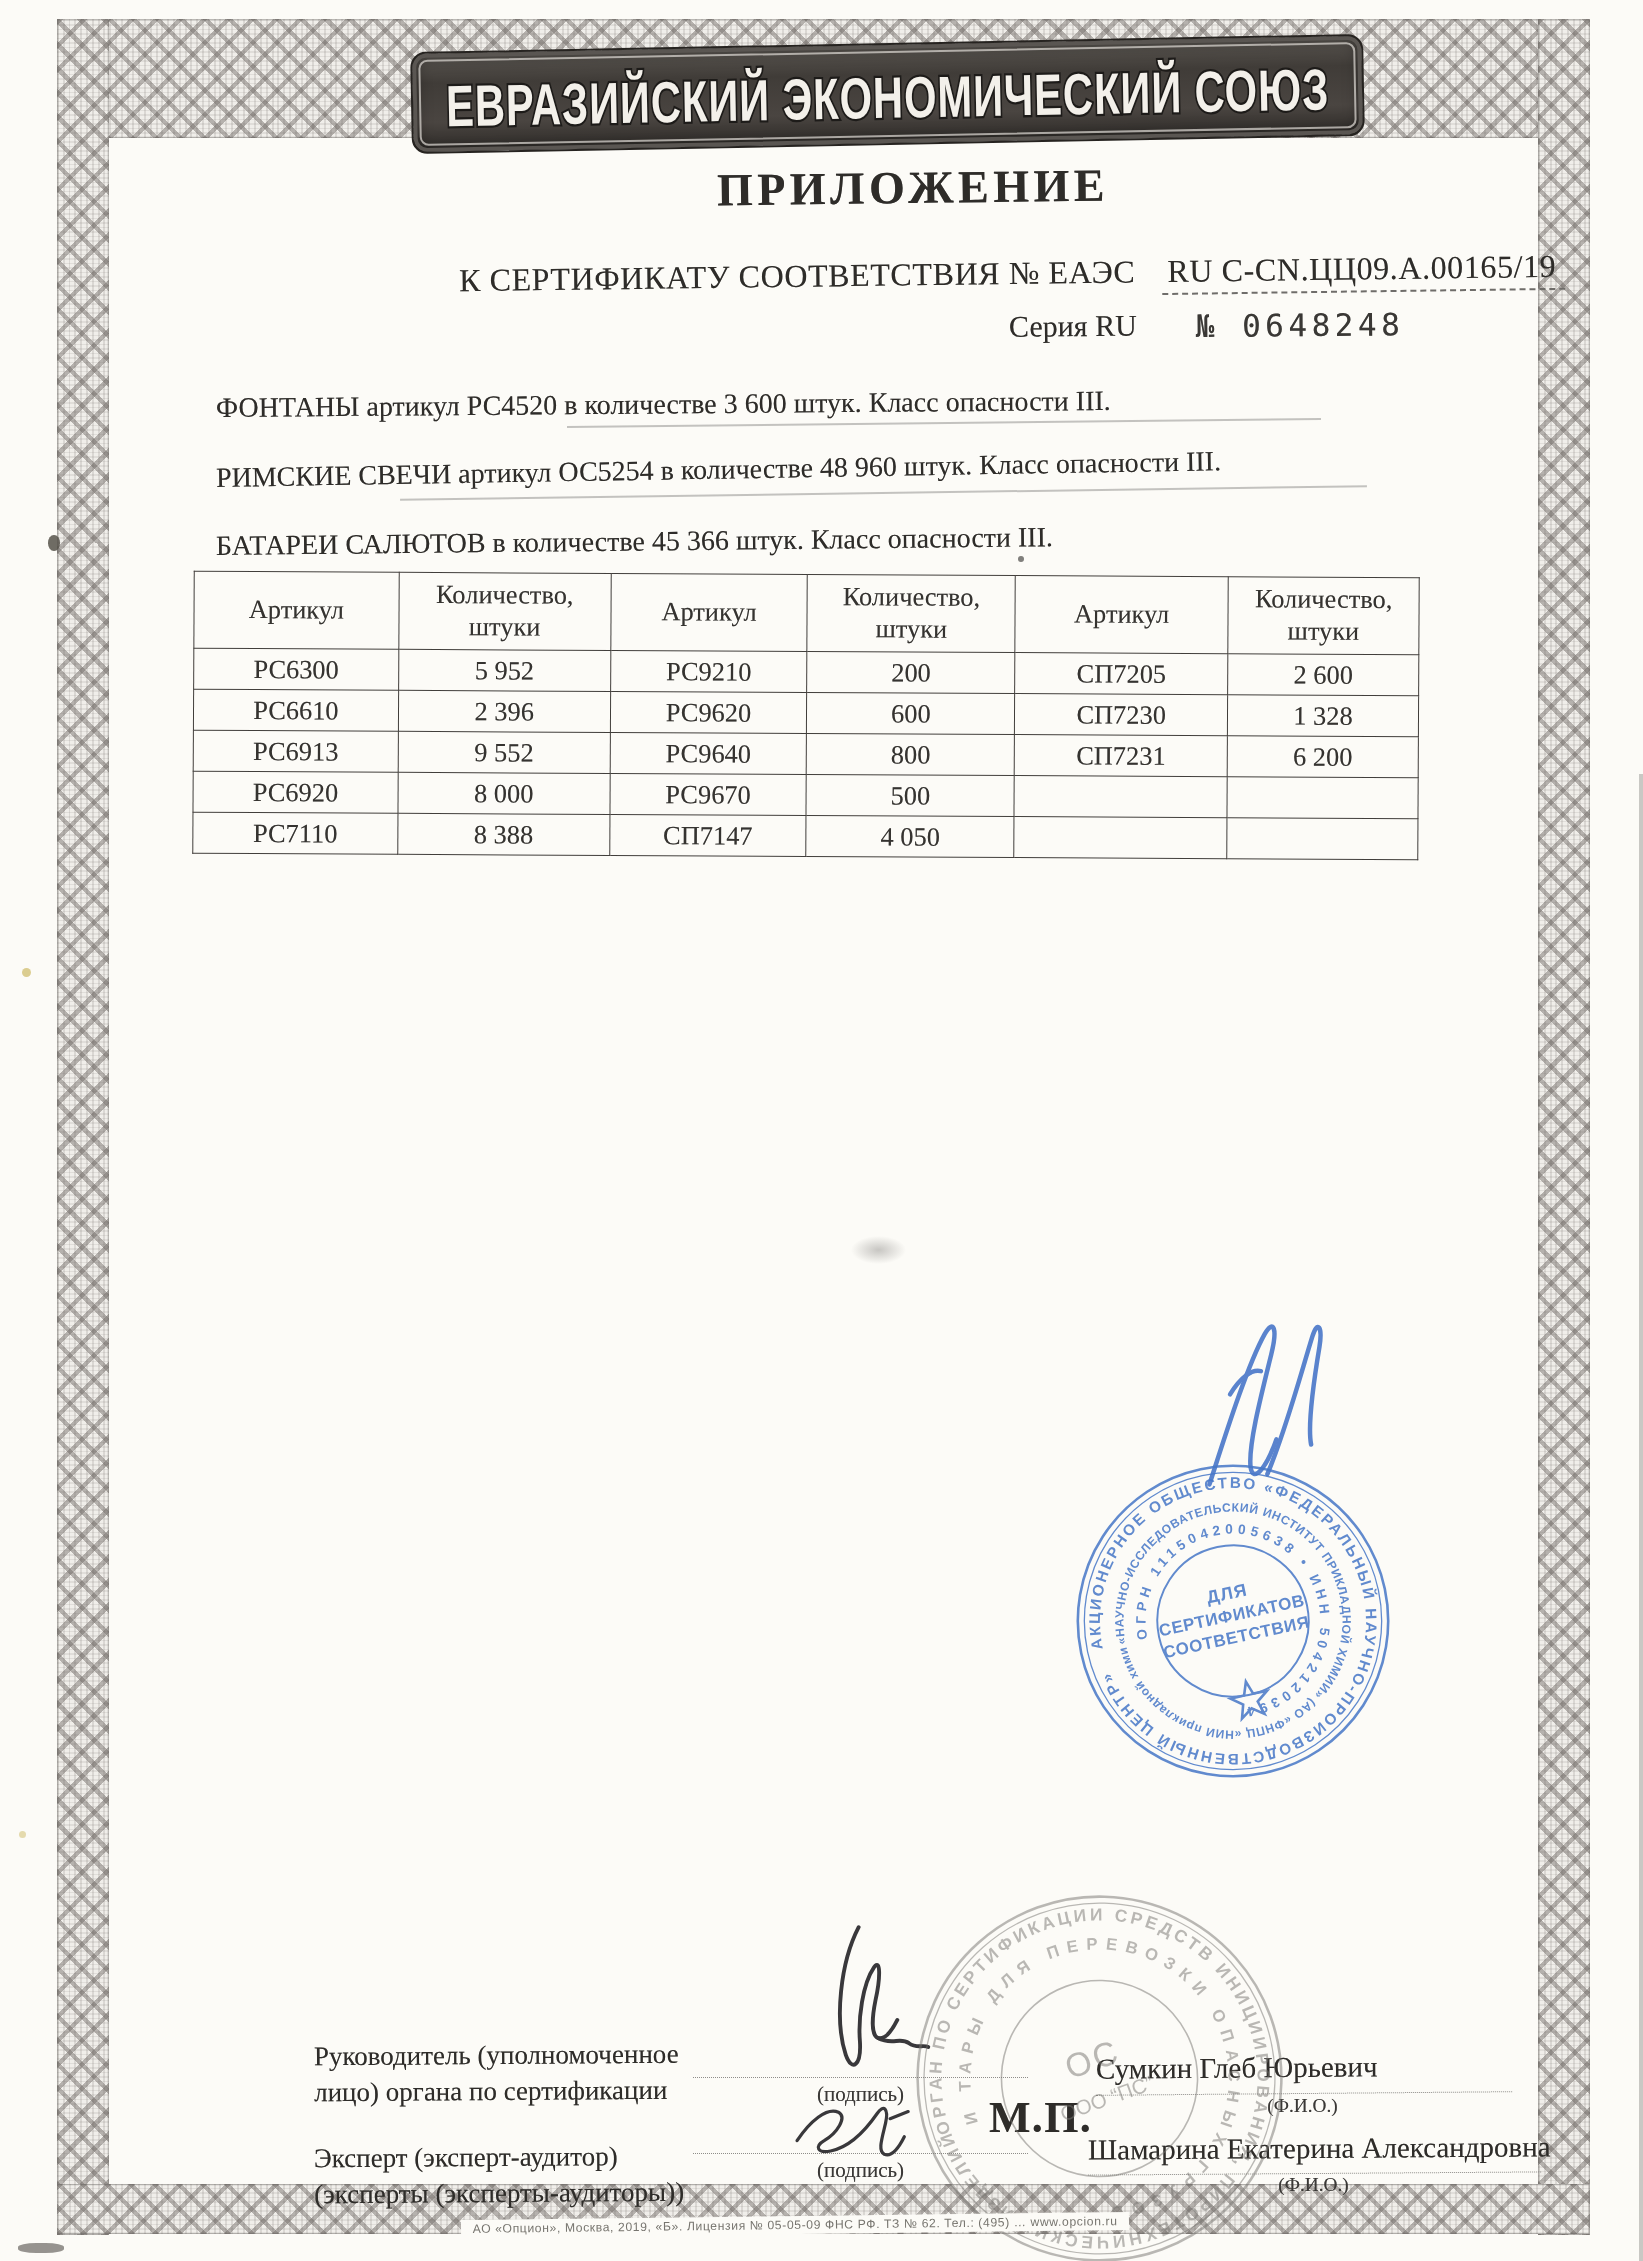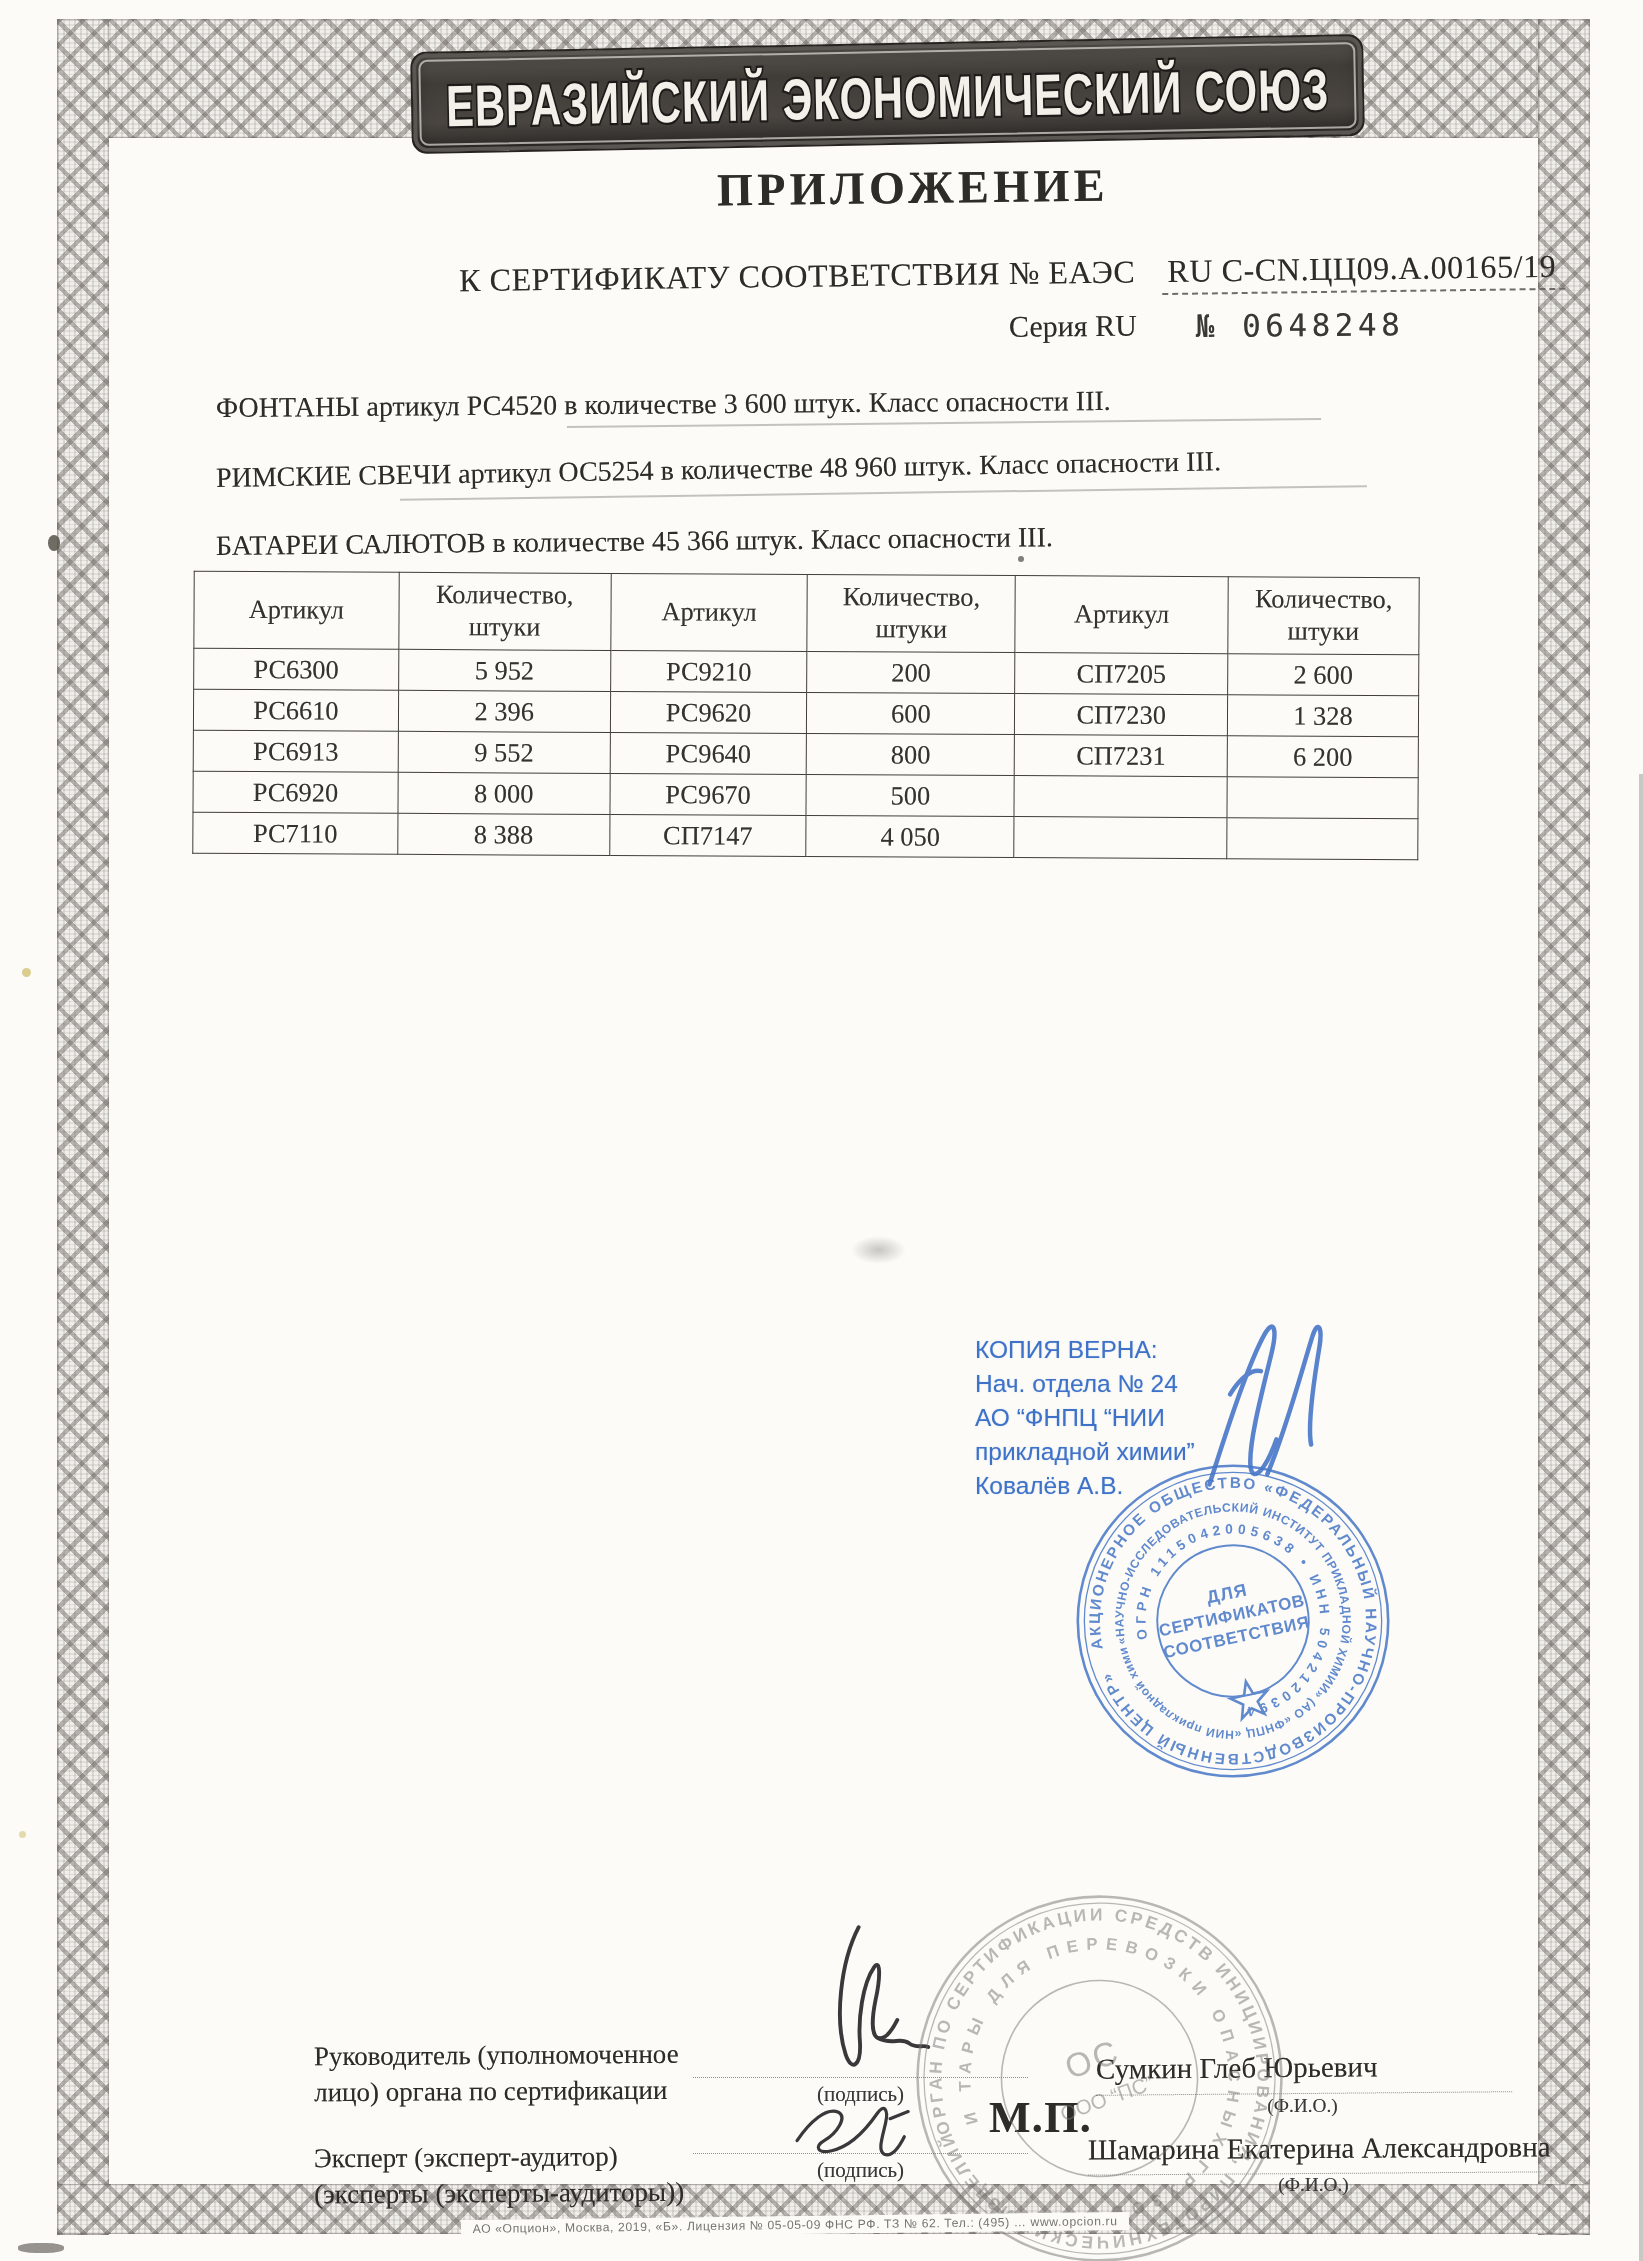--- a/index.html
+++ b/index.html
@@ -210,27 +210,20 @@
         <td>РС7110</td>
         <td>8 388</td>
         <td>СП7147</td>
         <td>4 050</td>
         <td></td>
         <td></td>
       </tr>
     </tbody>
   </table>
 
-  <div class="abs copy-block">
-    <div>КОПИЯ ВЕРНА:</div>
-    <div>Нач. отдела № 24</div>
-    <div>АО “ФНПЦ “НИИ</div>
-    <div>прикладной химии”</div>
-    <div>Ковалёв А.В.</div>
-  </div>
 
   <svg class="abs blue-sig" viewBox="0 0 230 300" fill="none" stroke="#3e6fc6" stroke-width="7" stroke-linecap="round">
     <path d="M38,268 C60,200 96,84 124,34 C138,10 144,26 134,66 C116,138 98,210 102,242 C106,266 126,244 142,198"></path>
     <path d="M128,252 C156,186 180,96 198,38 C206,12 214,22 209,54 C200,108 190,176 196,206"></path>
     <path d="M70,128 C86,102 104,88 118,92"></path>
   </svg>
 
   <svg class="abs stamp-blue" viewBox="0 0 500 500">
     <defs>
       <path id="bsOuter" d="M 46,250 a 204,204 0 1,1 408,0 a 204,204 0 1,1 -408,0"></path>

